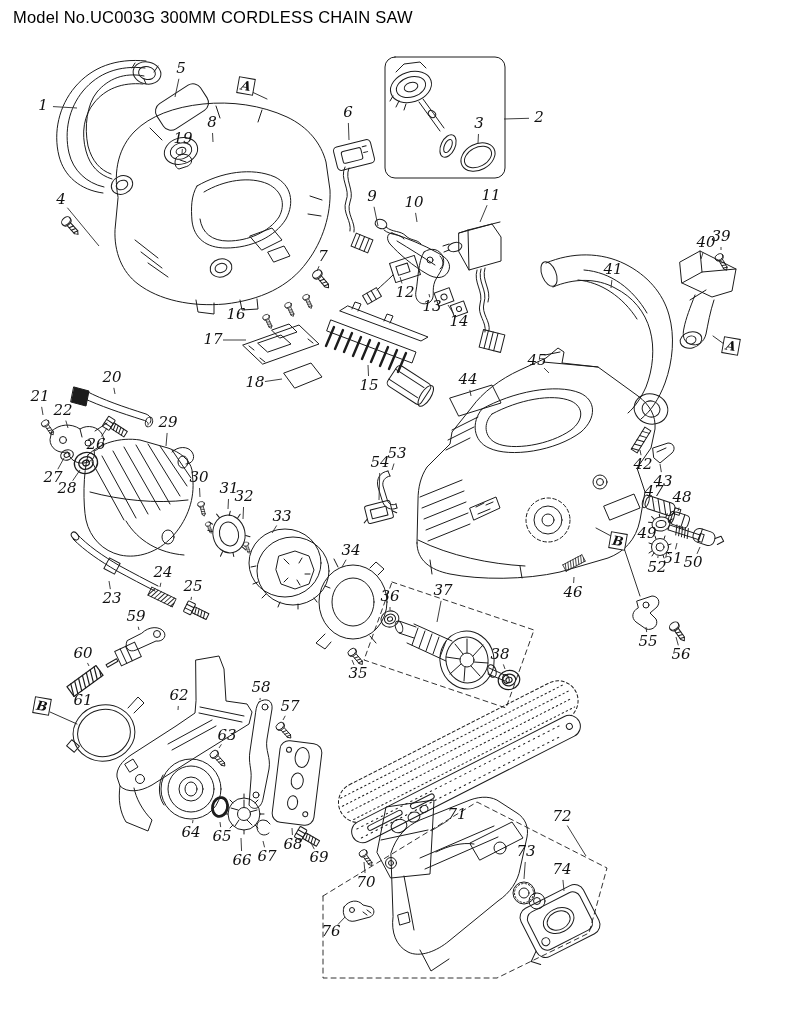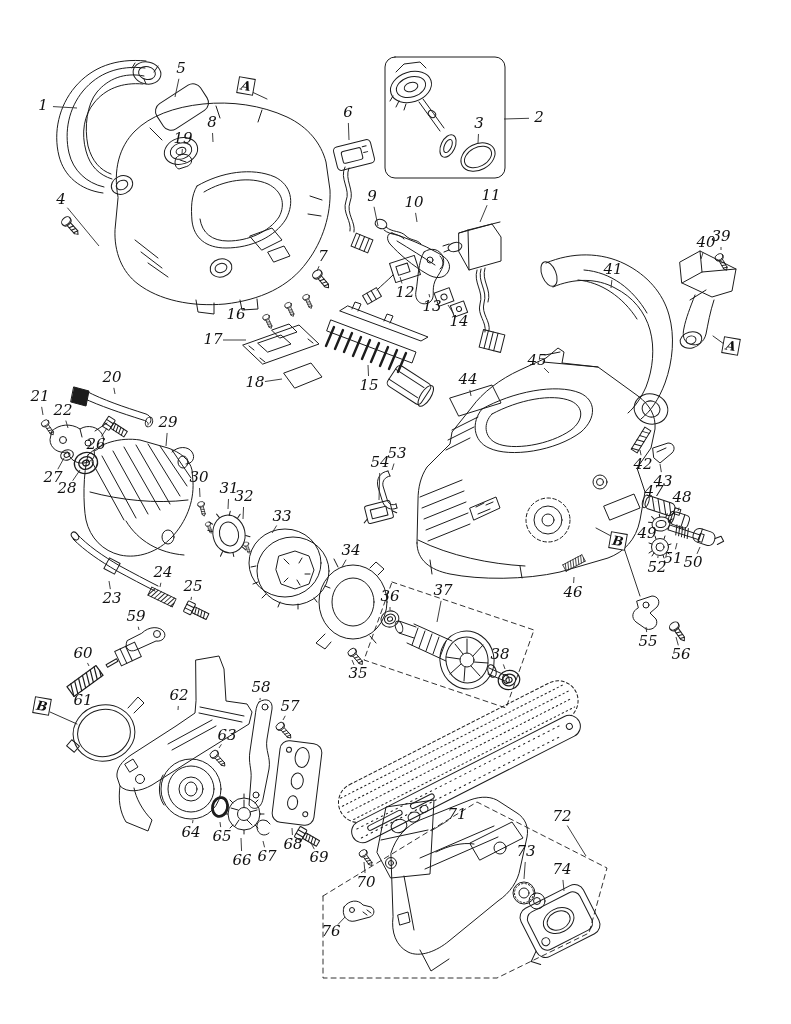--- a/index.html
+++ b/index.html
@@ -15,20 +15,21 @@
   svg text.part-label{font-family:"DejaVu Serif",serif;font-style:italic;font-size:15px;
        fill:#101010;stroke:none;text-anchor:middle;dominant-baseline:middle;}
   svg .marker rect{fill:#fff;stroke:#1c1c1c;stroke-width:1;}
   svg text.marker-label{font-family:"DejaVu Serif",serif;font-style:italic;font-weight:bold;
        font-size:13px;fill:#101010;stroke:none;text-anchor:middle;dominant-baseline:middle;}
 </style>
 </head>
 <body>
 
 <div class="page">
+  <div class="title">Model No.UC003G 300MM CORDLESS CHAIN SAW</div>
 
   <svg width="791" height="1024" viewBox="0 0 791 1024">
     <defs>
       <g id="sym-screw">
         <ellipse cx="0" cy="0" rx="5" ry="3.4"></ellipse>
         <path d="M-5,0.5 C-5,3 -3,4.6 0,4.6 C3,4.6 5,3 5,0.5"></path>
         <path d="M-2.2,4.4 L-2.2,15 M2.2,4.4 L2.2,15 M-2.2,15 L0,18 L2.2,15"></path>
         <path d="M-2.2,7 L2.2,8.6 M-2.2,10.4 L2.2,12 M-2.2,13.8 L2.2,15.2"></path>
       </g>
       <g id="sym-bolt">

